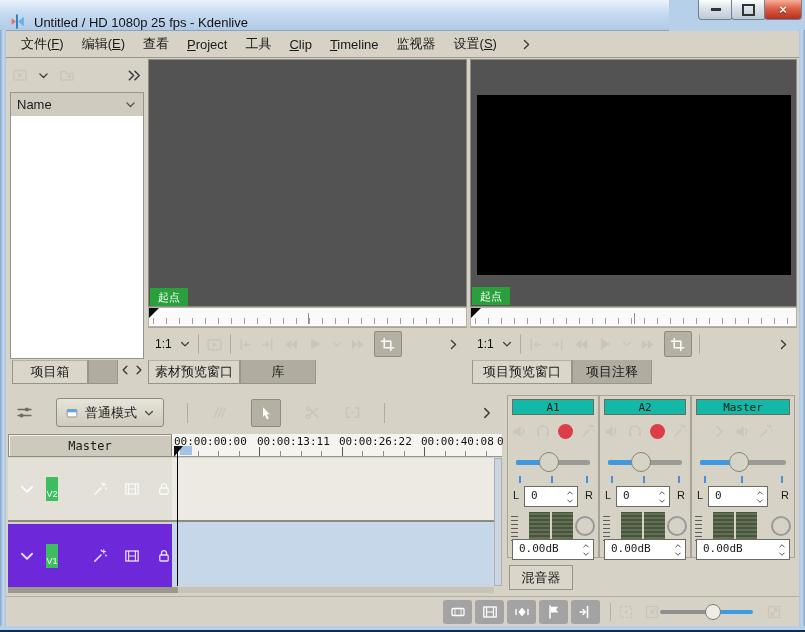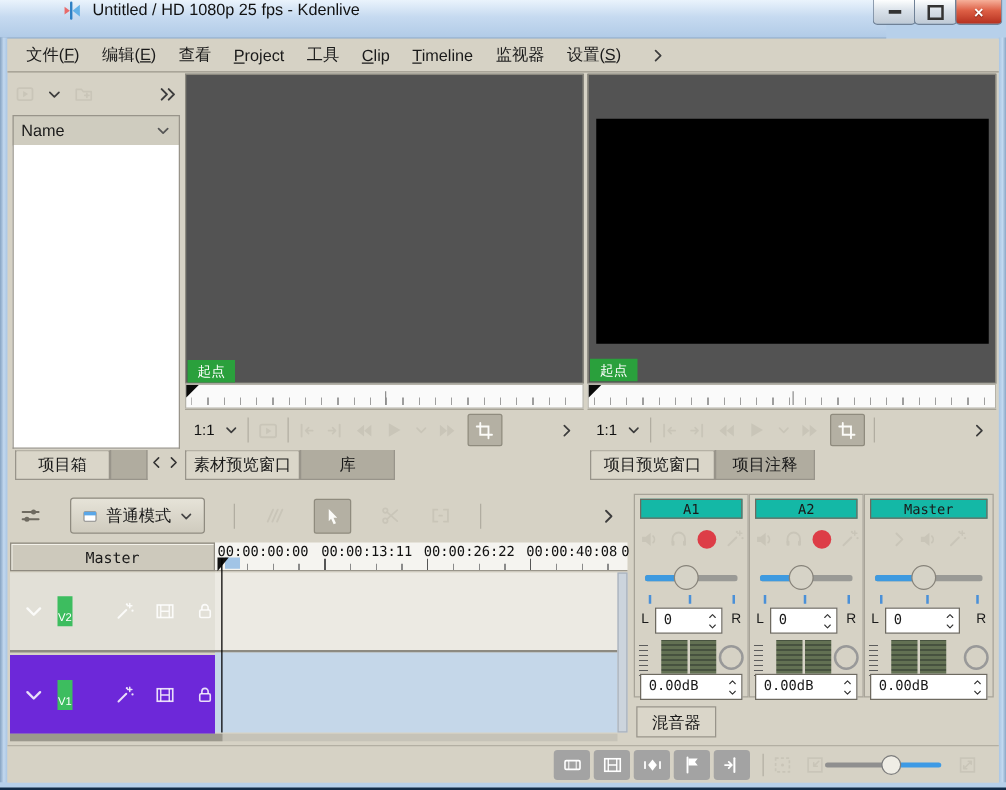--- a/index.html
+++ b/index.html
@@ -2,21 +2,21 @@
 <html><head>
 <meta charset="utf-8">
 <style>
   html,body{margin:0;padding:0;background:#777;}
   #root{position:relative;width:805px;height:632px;font-family:"Liberation Sans","DejaVu Sans",sans-serif;
         font-size:13px;color:#1a1a1a;overflow:hidden;background:#b7d0ea;-webkit-font-smoothing:antialiased;}
   .abs{position:absolute;}
   .mono{font-family:"DejaVu Sans Mono",monospace;}
   
   .titlebar{left:0;top:0;width:669px;height:30px;background:linear-gradient(#eaf3fc,#c6daf0 45%,#b1cbe7);
-            border-bottom:1px solid #8aa5c4;display:flex;align-items:flex-start;padding-left:40px;}
+            border-bottom:1px solid #8aa5c4;display:flex;align-items:flex-end;}
   .title-text{margin-left:8px;font-size:13px;color:#111;}
   .winbtn{position:absolute;top:0;height:19px;border:1px solid #6f8196;border-top:none;
           border-radius:0 0 4px 4px;display:flex;align-items:center;justify-content:center;}
   .winbtn.min{left:698px;width:33px;background:linear-gradient(#fdfefe,#d9e1e9 45%,#bfcad6);}
   .winbtn.max{left:731px;width:33px;background:linear-gradient(#fdfefe,#d9e1e9 45%,#bfcad6);}
   .winbtn.close{left:764px;width:36px;background:linear-gradient(#f6b09a,#dd5f45 45%,#b5301f);color:#fff;
           font-weight:bold;font-size:13px;text-shadow:0 1px 1px #7a1c10;}
   .glyph-min{width:10px;height:3px;background:#333;}
   .glyph-max{width:9px;height:8px;border:2px solid #333;}
   .border-l{left:0;top:30px;width:6px;height:596px;background:linear-gradient(90deg,#86a3c2,#c2d8ef 50%,#a9c5e3);}

